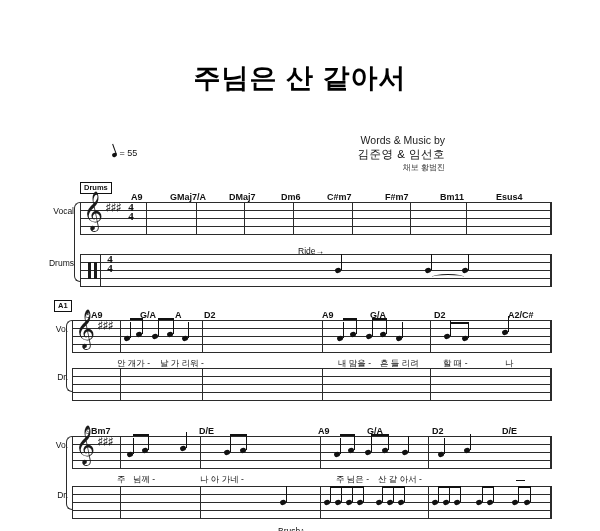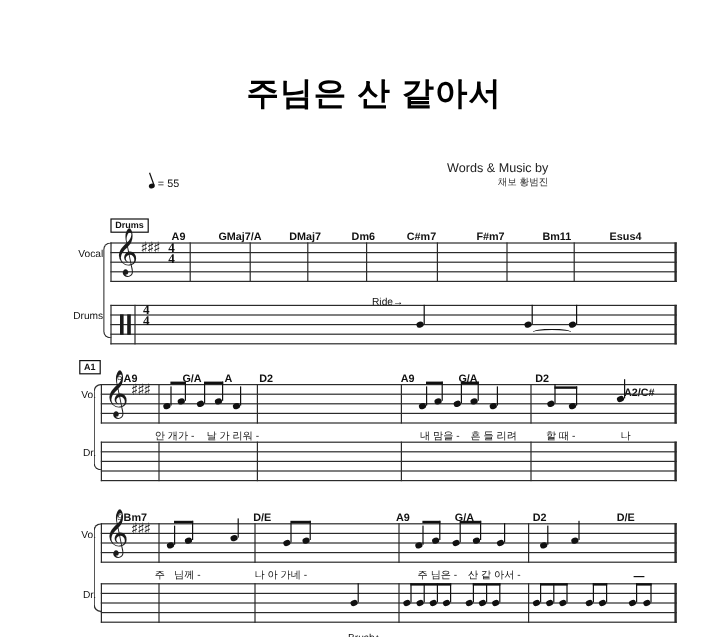--- a/index.html
+++ b/index.html
@@ -13,21 +13,20 @@
     font-family: "Liberation Sans", sans-serif;
     color: #111111;
     position: relative;
     overflow: hidden;
   }
   .sheet {
     position: relative;
     width: 487px;
     height: 531px;
     background: #fff;
-    margin-left: 12px;
   }
 
   
   .title {
     position: absolute;
     top: 60px;
     left: 0;
     width: 600px;
     text-align: center;
     font-size: 27px;
@@ -234,20 +233,21 @@
 </style>
 </head>
 <body>
 
 <div class="sheet">
 
   <div class="title">주님은 산 같아서</div>
 
   <div class="credits">
     <div class="line1">Words &amp; Music by</div>
+    <div class="line2">김준영 &amp; 임선호</div>
     <div class="line3">채보 황범진</div>
   </div>
 
   <div class="tempo">
     <span class="notehead"></span>
     <span>= 55</span>
   </div>
 
   <div class="system" style="top:180px;">
 
@@ -321,21 +321,21 @@
     <div class="rehearsal" style="left:54px; top:0px;">A1</div>
     <div class="measure-num" style="left:86px; top:12px;">5</div>
 
     <div class="chord" style="left:91px; top:10px;">A9</div>
     <div class="chord" style="left:140px; top:10px;">G/A</div>
     <div class="chord" style="left:175px; top:10px;">A</div>
     <div class="chord" style="left:204px; top:10px;">D2</div>
     <div class="chord" style="left:322px; top:10px;">A9</div>
     <div class="chord" style="left:370px; top:10px;">G/A</div>
     <div class="chord" style="left:434px; top:10px;">D2</div>
-    <div class="chord" style="left:508px; top:22px;">A2/C#</div>
+    <div class="chord" style="left:508px; top:10px;">A2/C#</div>
 
     <div class="instr-label" style="left:40px; top:24px; width:28px;">Vo.</div>
     <div class="staff" style="left:72px; width:480px; top:20px;">
       <div class="ln"></div>
         <div class="ln"></div>
         <div class="ln"></div>
         <div class="ln"></div>
         <div class="ln"></div>
       <div class="barline" style="left:0;"></div>
       <div class="barline" style="left:48px;"></div>

